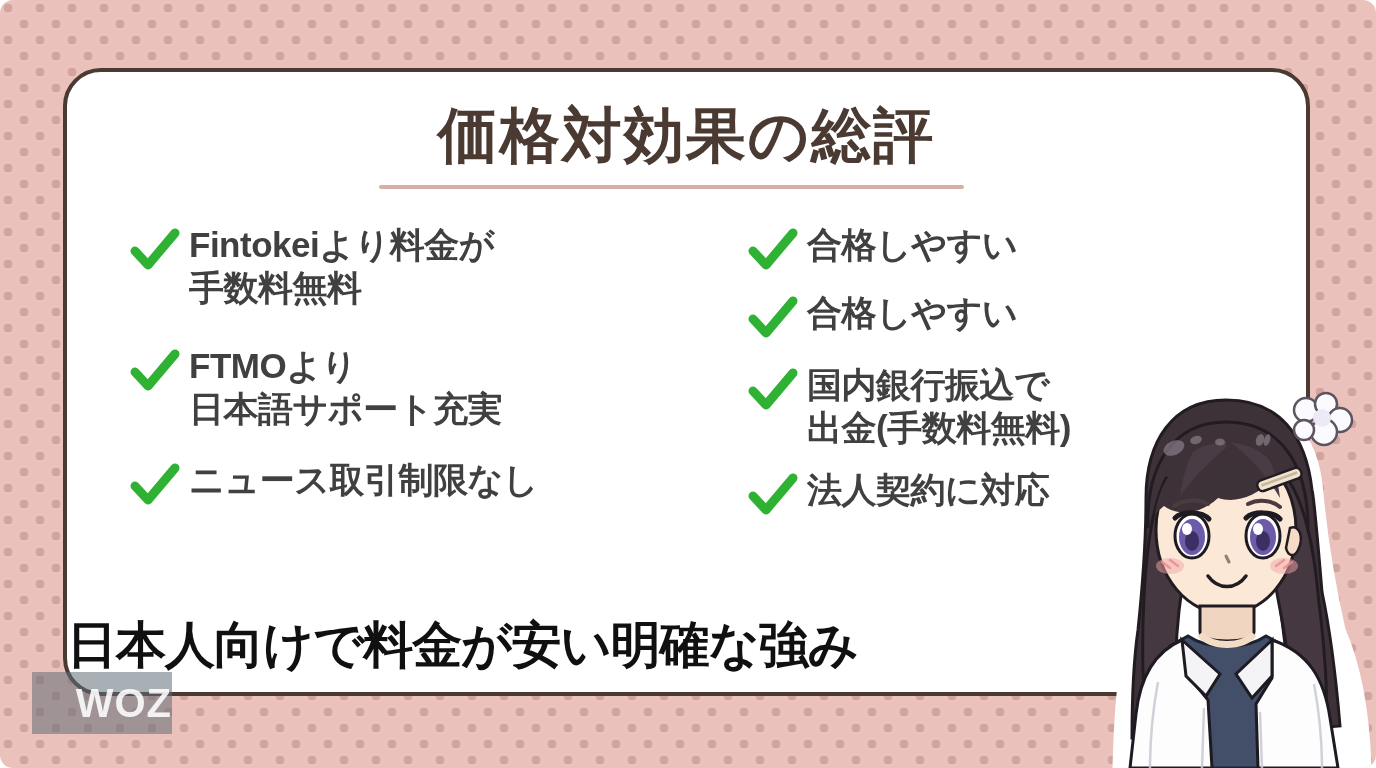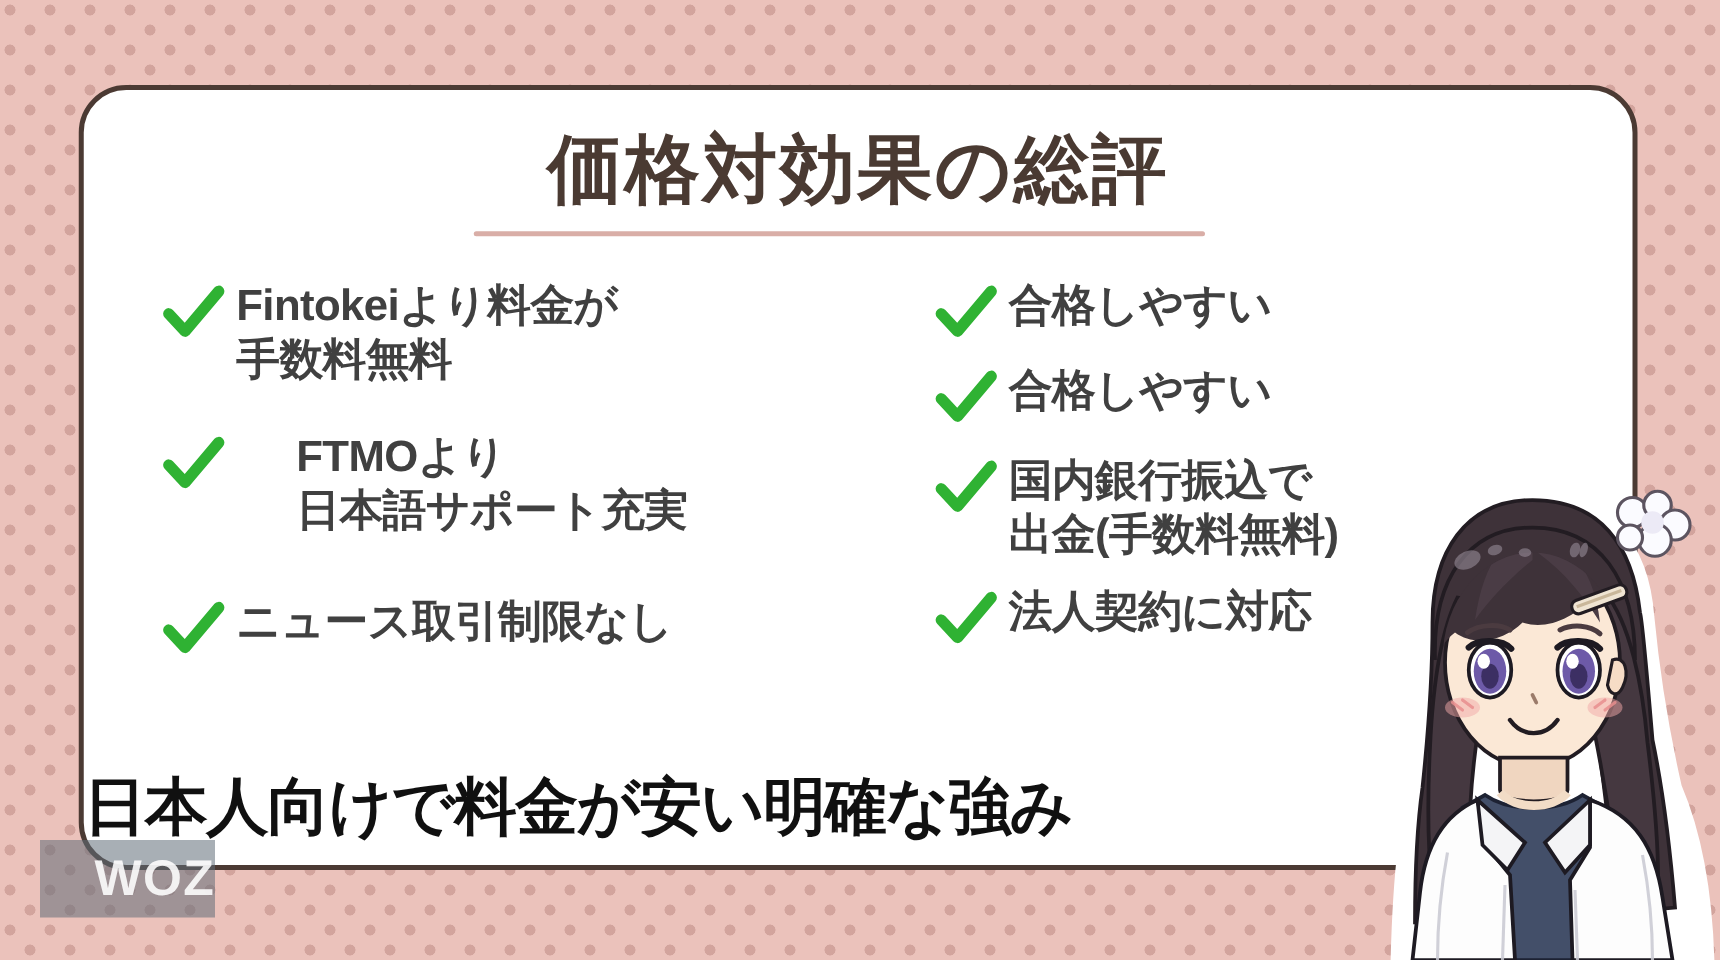--- a/index.html
+++ b/index.html
@@ -13,20 +13,21 @@
     width: 1376px;
     height: 768px;
     overflow: hidden;
     font-family: "Liberation Sans", "DejaVu Sans", sans-serif;
     background-color: #ebc2bb;
     background-image:
       radial-gradient(circle at 8px 8px, rgba(190,140,133,0.55) 4.2px, rgba(190,140,133,0) 4.6px),
       radial-gradient(circle at 8px 8px, rgba(190,140,133,0.55) 4.2px, rgba(190,140,133,0) 4.6px);
     background-size: 32px 32px, 32px 32px;
     background-position: 0 0, 16px 16px;
+    border-radius: 13px;
   }
 
   
   #card {
     position: absolute;
     left: 63px;
     top: 68px;
     width: 1247px;
     height: 628px;
     background: #ffffff;
@@ -89,21 +90,21 @@
     font-weight: 700;
     color: #404040;
     line-height: 1.22;
     letter-spacing: -0.5px;
     padding-top: 2px;
   }
   .feature-text .line { display: block; white-space: nowrap; }
 
   
   #col-left  .feature:nth-child(1) { margin-bottom: 34px; }
-  #col-left  .feature:nth-child(2) { margin-bottom: 44px; gap: 48px; }
+  #col-left  .feature:nth-child(2) { margin-bottom: 26px; }
   #col-right .feature:nth-child(1) { margin-bottom: 14px; }
   #col-right .feature:nth-child(2) { margin-bottom: 18px; }
   #col-right .feature:nth-child(3) { margin-bottom: 18px; }
 
   
   #summary {
     position: absolute;
     left: 0;
     top: 540px;
     width: 1060px;

